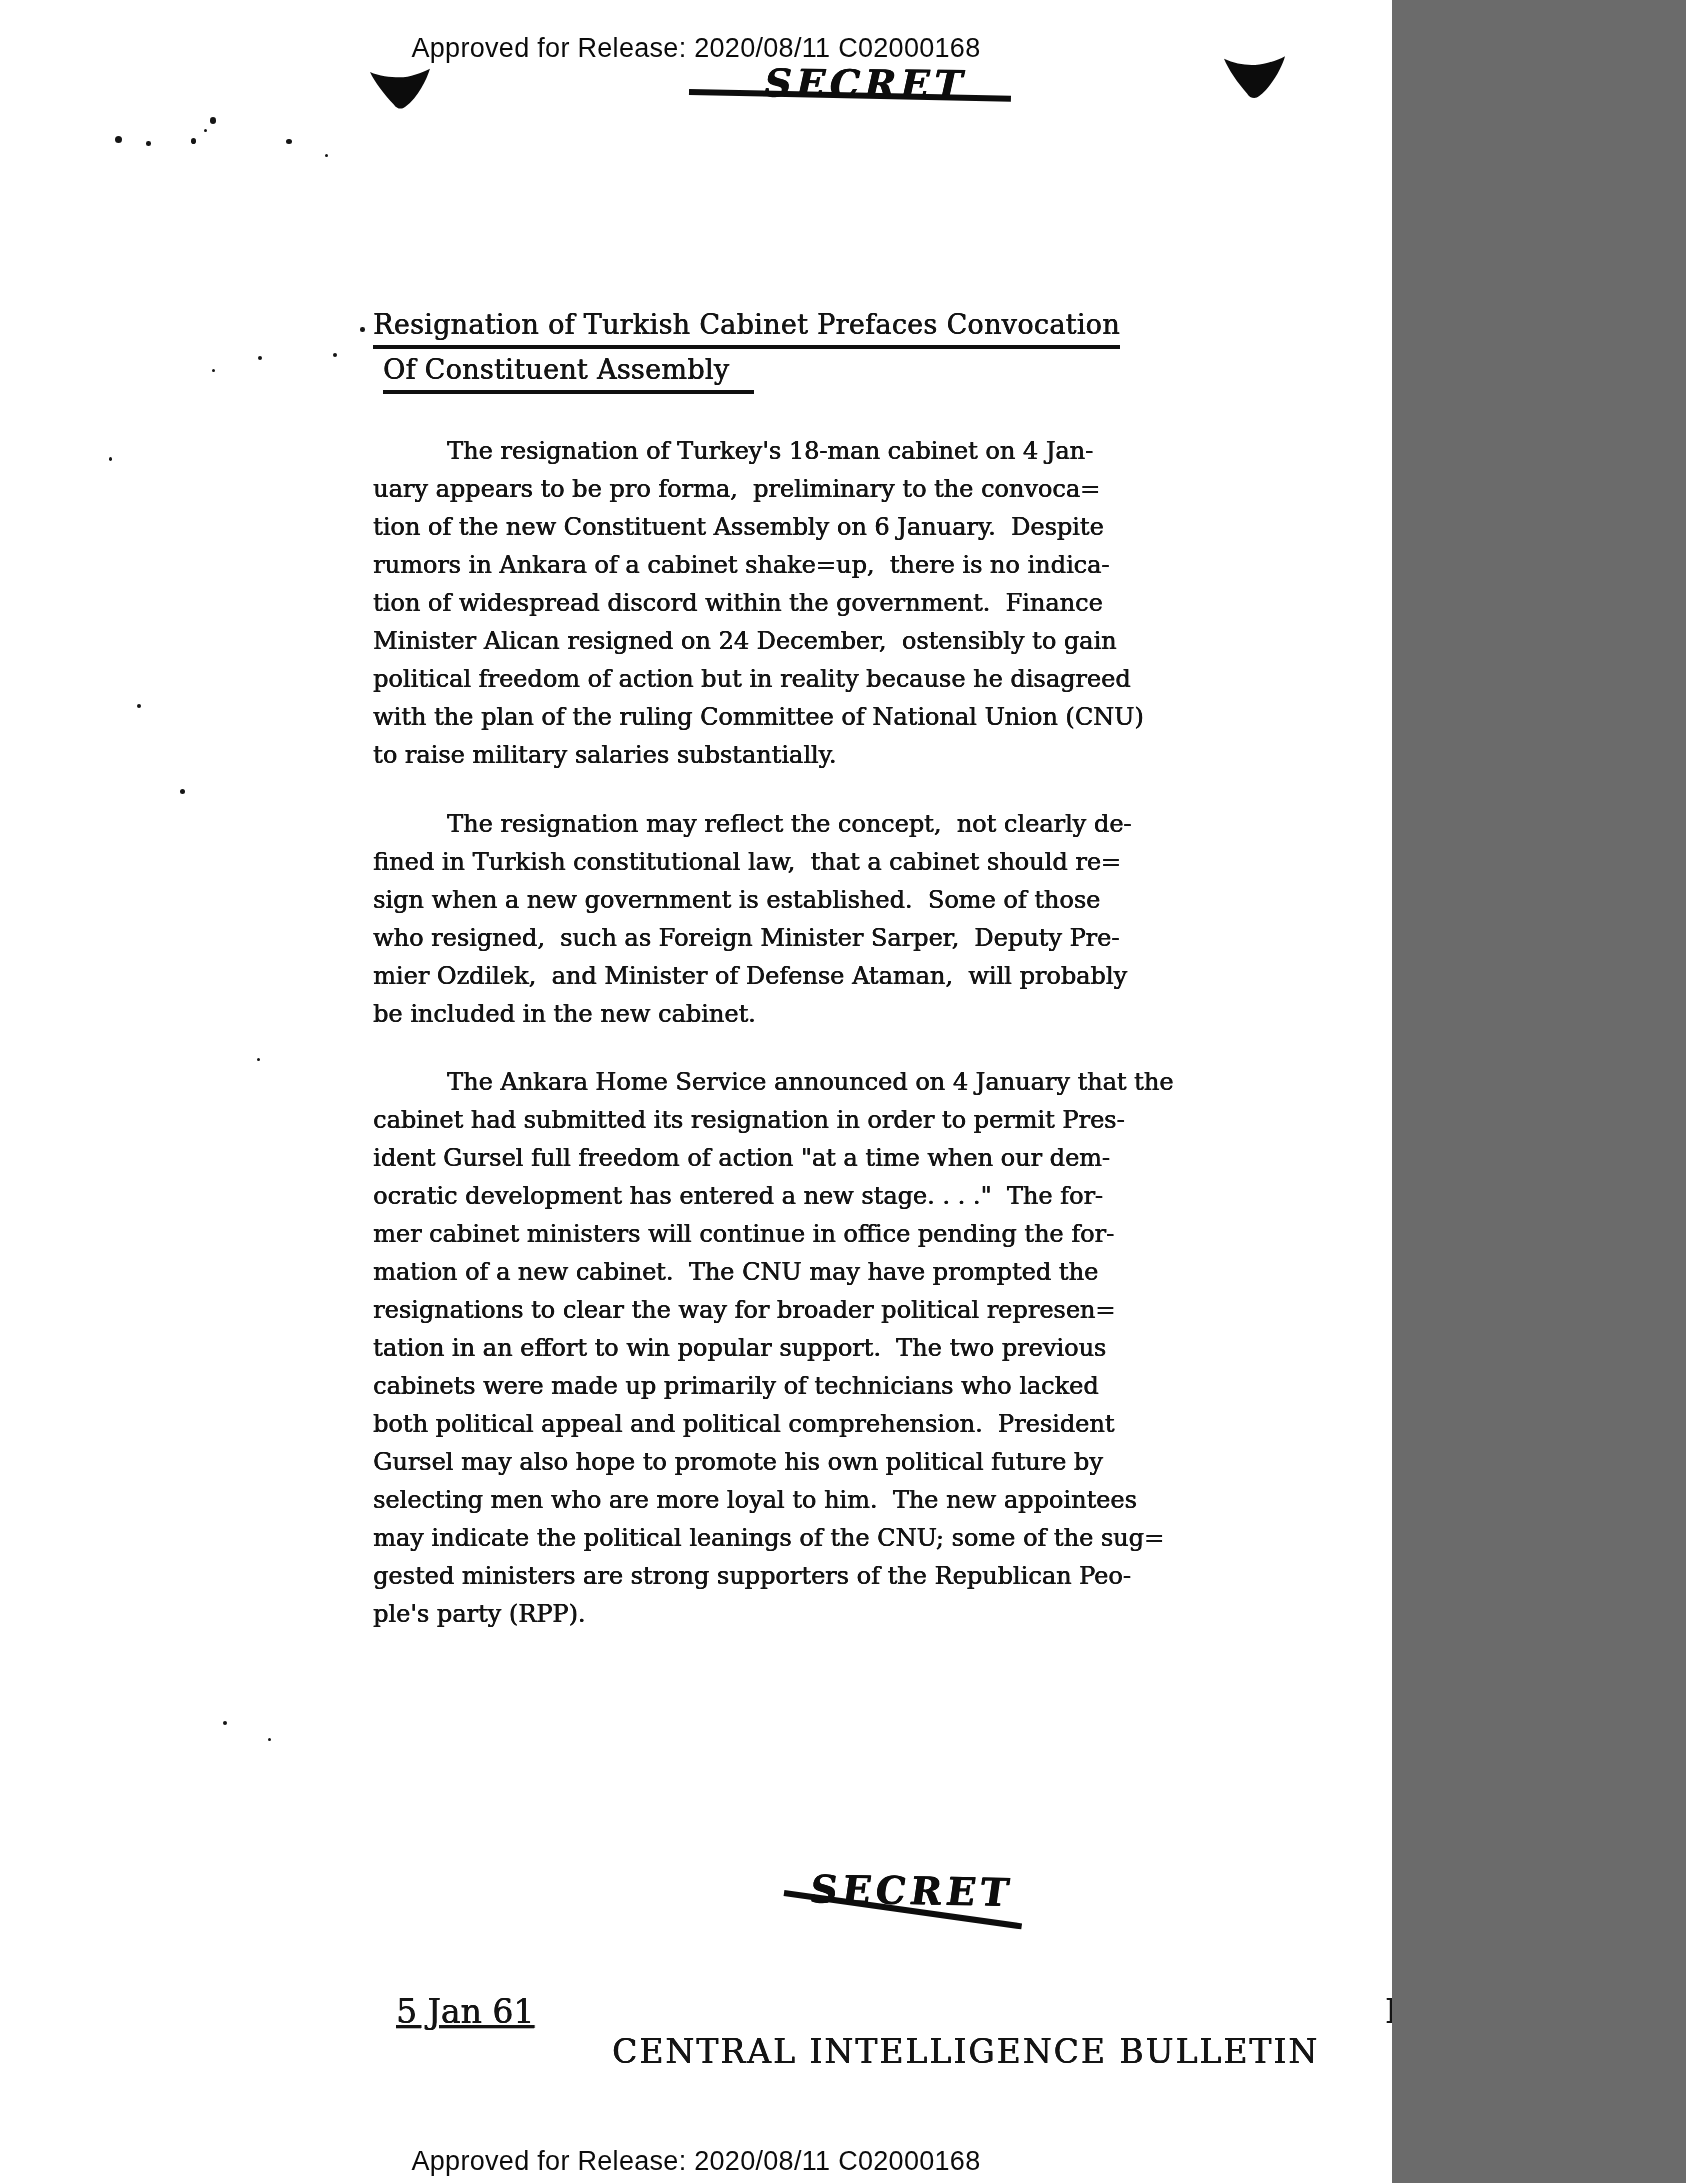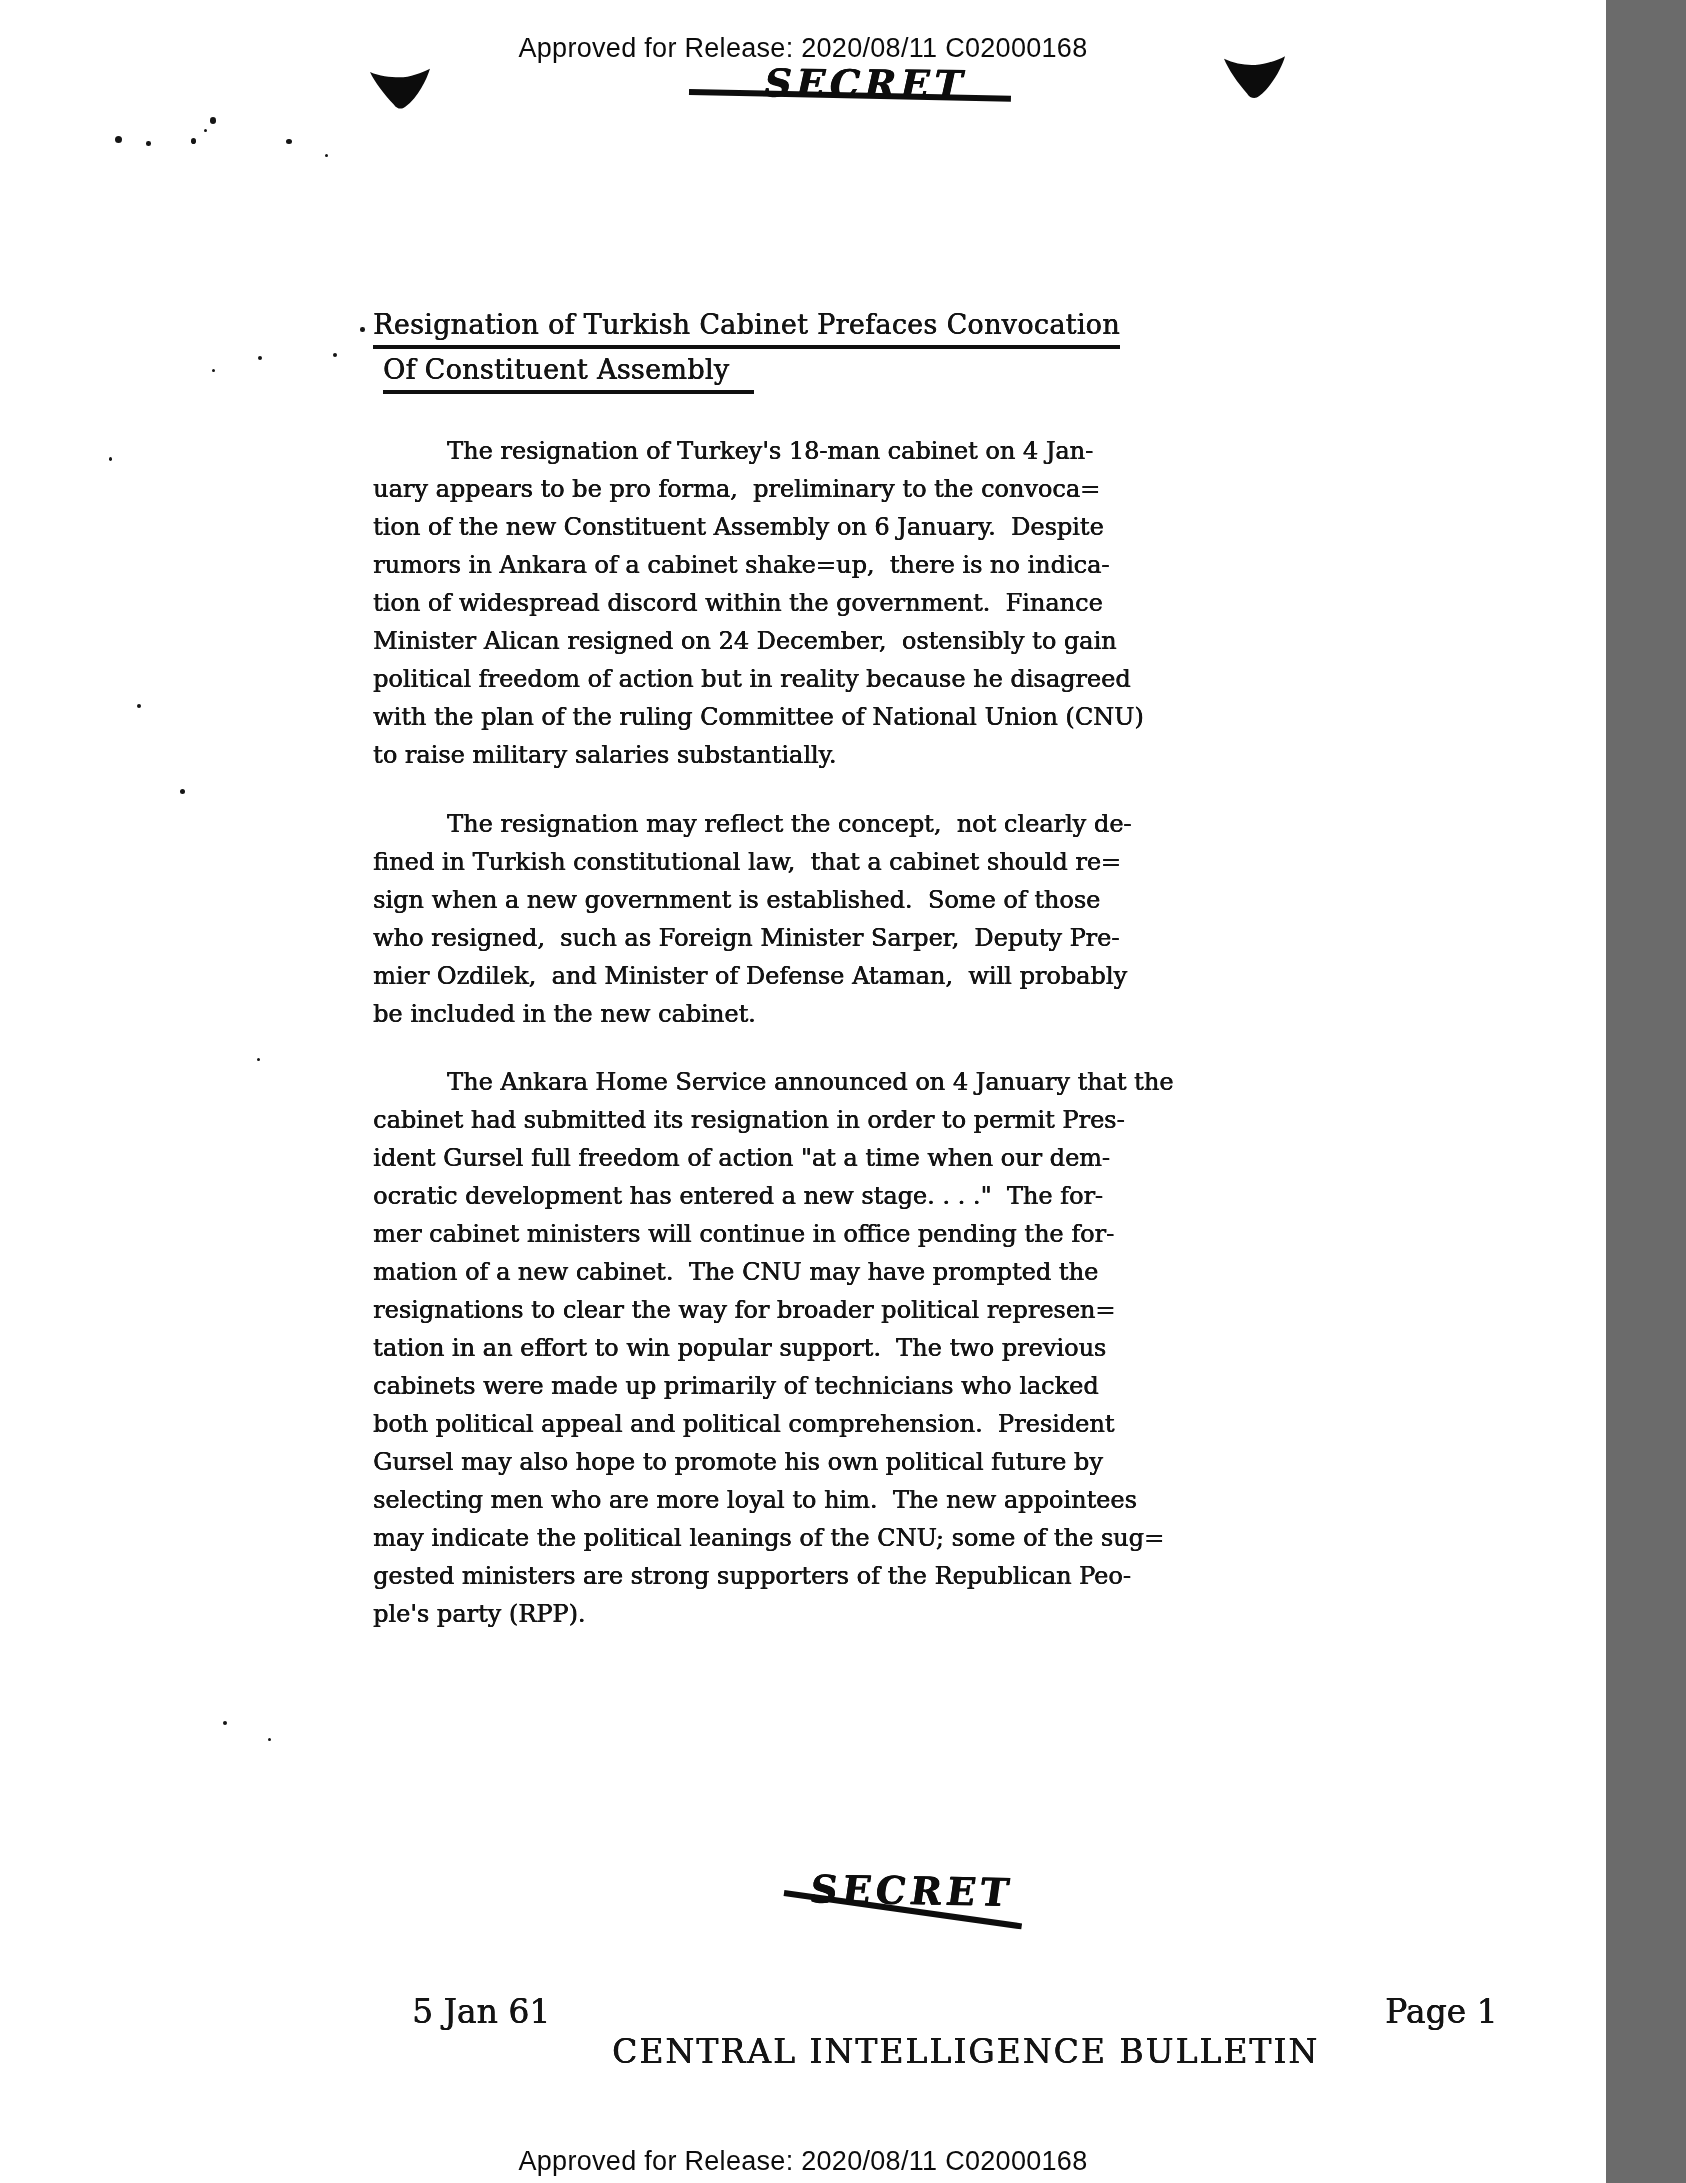--- a/index.html
+++ b/index.html
@@ -1,18 +1,18 @@
 <!DOCTYPE html>
 <html style="font-size:10.6px"><head>
 <meta charset="utf-8">
 <style>
   html,body { margin:0; padding:0; background:#6b6b6b; }
   .page {
     position:relative;
-    width:1606px; height:2183px;
+    width:1392px; height:2183px;
     background:#ffffff;
     font-family:"DejaVu Serif", serif;
     color:#141414;
     overflow:hidden;
   }
   
   .ink { text-shadow: 0.5px 0 0 currentColor, 0 0.3px 0 currentColor; }
 
   .stamp {
     position:absolute; left:0; right:0;
@@ -64,21 +64,21 @@
   .body-text { position:absolute; left:373px; top:432px; width:1034px; }
   .body-text p {
     margin:0 0 30.5px 0;
     font-size:24px;
     line-height:38px;
     white-space:pre;
     text-indent:74px;
   }
 
   .footer-row { position:absolute; left:0; top:1992px; width:1686px; font-size:33px; line-height:40px; }
-  .footer-date  { position:absolute; left:412px; }
+  .footer-date  { position:absolute; left:396px;text-decoration:underline; }
   .footer-title { position:absolute; left:612px; letter-spacing:2px;margin-top:40px; }
   .footer-page  { position:absolute; left:1385px; }
 
   .speck { position:absolute; background:#151515; border-radius:50%; }
 </style>
 </head>
 <body>
 
 <div class="page">
 

